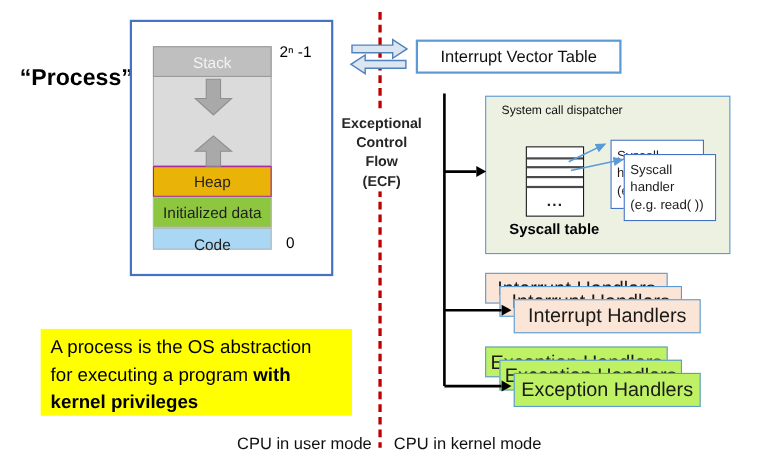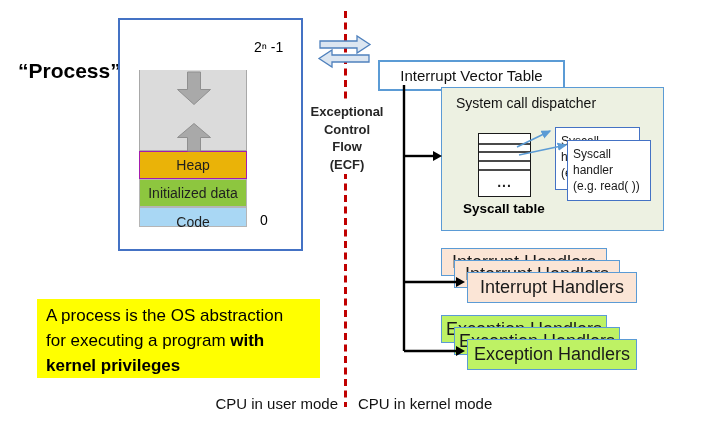--- a/index.html
+++ b/index.html
@@ -25,25 +25,25 @@
   .addr{position:absolute;font-size:14px;color:#000;white-space:nowrap;}
   .addr-top{left:134px;top:19px;}
   .addr-bottom{left:140px;top:192px;}
 
   .ecf{left:306px;top:101px;width:82px;height:73px;background:#fff;text-align:center;
        font-size:13px;font-weight:bold;color:#262626;line-height:17.5px;padding-top:2px;
        box-sizing:border-box;z-index:2;}
 
   .ivt-box{left:378px;top:36px;width:187px;height:31px;box-sizing:border-box;
            border:2px solid #5B9BD5;background:#fff;text-align:center;
-           font-size:15px;line-height:27px;color:#111;z-index:2;margin-top:24px;}
+           font-size:15px;line-height:27px;color:#111;z-index:2;}
 
   .dispatcher{left:441px;top:87px;width:223px;height:144px;box-sizing:border-box;
               border:1.5px solid #5B9BD5;background:#EDF1E2;z-index:2;}
-  .disp-title{position:absolute;left:14px;top:7px;font-size:14px;color:#111;white-space:nowrap;text-align:center;}
+  .disp-title{position:absolute;left:14px;top:7px;font-size:11px;color:#111;white-space:nowrap;text-align:center;}
   .sys-table{position:absolute;left:36px;top:45px;width:53px;height:64px;box-sizing:border-box;
              background:#fff;border:1.5px solid #1a1a1a;display:flex;flex-direction:column;}
   .sys-row{border-bottom:2px solid #4a4a4a;}
   .r1{height:9px;} .r2{height:6px;} .r3{height:7px;} .r4{height:7px;}
   .sys-ellipsis{flex:1;text-align:center;font-size:14px;font-weight:bold;color:#222;
                 line-height:22px;letter-spacing:1px;}
   .sys-label{position:absolute;left:21px;top:113px;font-size:13.5px;font-weight:bold;
              color:#000;white-space:nowrap;}
   .handler-box{position:absolute;box-sizing:border-box;background:#fff;border:1.5px solid #4472C4;
                font-size:12px;line-height:16px;color:#1a1a1a;padding:5px 0 0 5px;
@@ -76,20 +76,21 @@
 
 <div class="canvas">
 
   <svg class="layer underlay" width="709" height="423">
     <line x1="345.5" y1="11" x2="345.5" y2="407" stroke="#C00000" stroke-width="3" stroke-dasharray="7 4.5"></line>
   </svg>
 
   <div class="abs process-title">“Process”</div>
 
   <div class="abs process-box">
+    <div class="mem mem-stack-header">Stack</div>
     <div class="mem mem-stack-body"></div>
     <div class="mem mem-heap">Heap</div>
     <div class="mem mem-init">Initialized data</div>
     <div class="mem mem-code">Code</div>
     <div class="addr addr-top">2ⁿ -1</div>
     <div class="addr addr-bottom">0</div>
   </div>
 
   <div class="abs ecf">
     <div>Exceptional</div>

